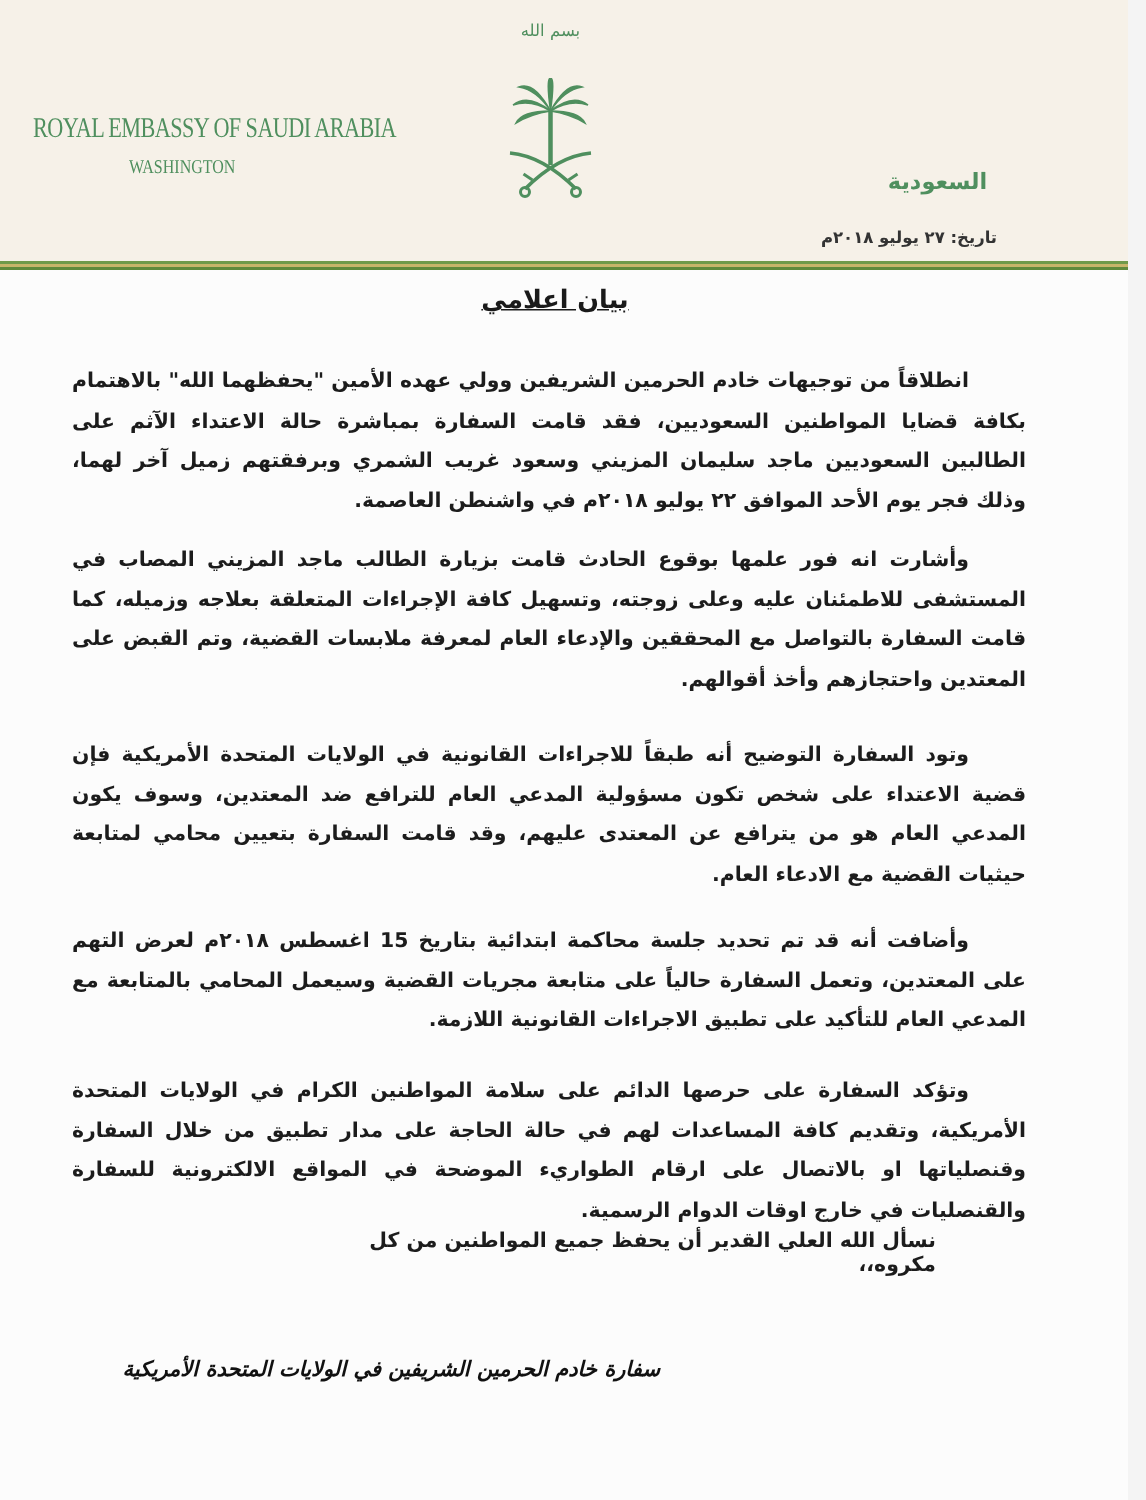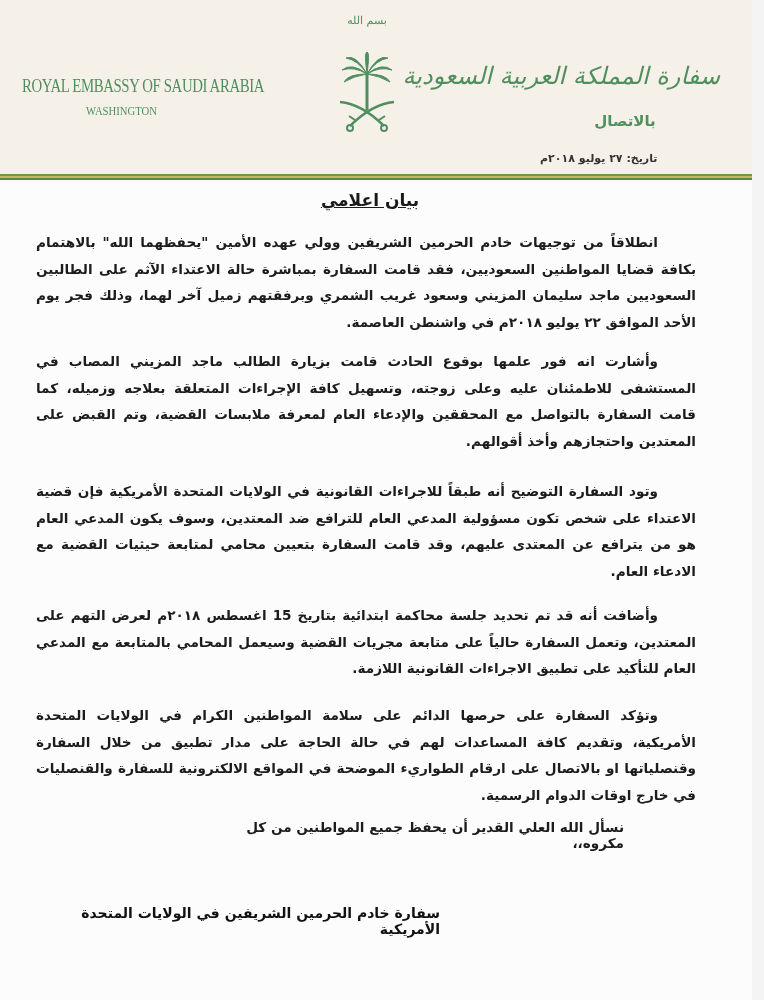--- a/index.html
+++ b/index.html
@@ -39,44 +39,44 @@
     .ar-title {
       position: absolute; left: 520px; top: 62px; width: 200px; text-align: center;
       color: #4f8f5e; font-size: 24px; direction: rtl; font-family: "DejaVu Serif", serif;
       font-style: italic; white-space: nowrap;
     }
     .ar-sub {
       position: absolute; left: 570px; top: 112px; width: 110px; text-align: center;
       color: #4f8f5e; font-size: 15px; font-weight: bold; direction: rtl; letter-spacing: 2px;
     }
     .date {
-      position: absolute; left: 540px; top: 152px; width: 132px; text-align: left;
+      position: absolute; left: 540px; top: 152px; width: 132px; text-align: center;
       direction: rtl; font-size: 11px; font-weight: bold; color: #333;
     }
     .doc-title {
       position: absolute; left: 280px; top: 190px; width: 180px; text-align: center;
       direction: rtl; font-size: 17px; font-weight: bold; color: #1a1a1a; text-decoration: underline;
     }
     .body-text {
       position: absolute; left: 36px; width: 660px; direction: rtl; text-align: justify;
       text-align-last: right; font-size: 13.6px; font-weight: bold; color: #1c1c1c; line-height: 26.5px;
     }
-    .body-text p { margin: 0; text-indent: 38px; }
+    .body-text p { margin: 12px; text-indent: 38px; }
     .p1 { top: 229px; }
     .p2 { top: 348px; }
     .p3 { top: 478px; }
     .p4 { top: 602px; }
     .p5 { top: 702px; }
     .closing {
       position: absolute; left: 200px; top: 819px; width: 424px; 
       direction: rtl; font-size: 13.6px; font-weight: bold; color: #1c1c1c;
     }
     .signature {
       position: absolute; left: 50px; top: 905px; width: 390px; text-align: right;
-      direction: rtl; font-size: 14px; font-weight: bold; color: #111;
+      direction: rtl; font-size: 14px; font-weight: bold; color: #111; font-style: italic;
     }
   </style>
 </head>
 <body>
 
 <div class="page">
   <div class="header">
     <div class="en-title">ROYAL EMBASSY OF SAUDI ARABIA</div>
     <div class="en-sub">WASHINGTON</div>
 
@@ -97,22 +97,21 @@
 
         <path d="M2 50 Q24 52 46 74" fill="none" stroke-width="2.5"></path>
         <path d="M56 50 Q34 52 12 74" fill="none" stroke-width="2.5"></path>
         <circle cx="46" cy="76" r="3" fill="none" stroke-width="2"></circle>
         <circle cx="12" cy="76" r="3" fill="none" stroke-width="2"></circle>
         <path d="M41 68 L47 64" fill="none" stroke-width="2"></path>
         <path d="M17 68 L11 64" fill="none" stroke-width="2"></path>
       </g>
     </svg>
 
-    <div class="ar-title">سفارة المملكة العربية السعودية</div>
-    <div class="ar-sub">بالاتصال</div>
+    <div class="ar-sub">السعودية</div>
     <div class="date">تاريخ: ٢٧ يوليو ٢٠١٨م</div>
   </div>
   <div class="header-rule"></div>
 
   <div class="doc-title">بيان اعلامي</div>
 
   <div class="body-text p1">
       <p>انطلاقاً من توجيهات خادم الحرمين الشريفين وولي عهده الأمين "يحفظهما الله" بالاهتمام بكافة قضايا المواطنين السعوديين، فقد قامت السفارة بمباشرة حالة الاعتداء الآثم على الطالبين السعوديين ماجد سليمان المزيني وسعود غريب الشمري وبرفقتهم زميل آخر لهما، وذلك فجر يوم الأحد الموافق ٢٢ يوليو ٢٠١٨م في واشنطن العاصمة.</p>
     </div>
   <div class="body-text p2">

